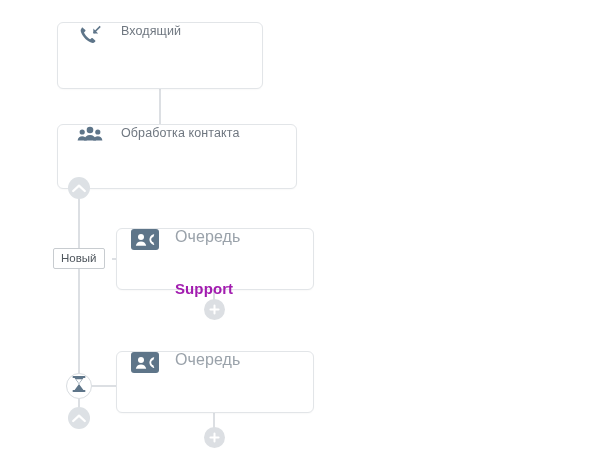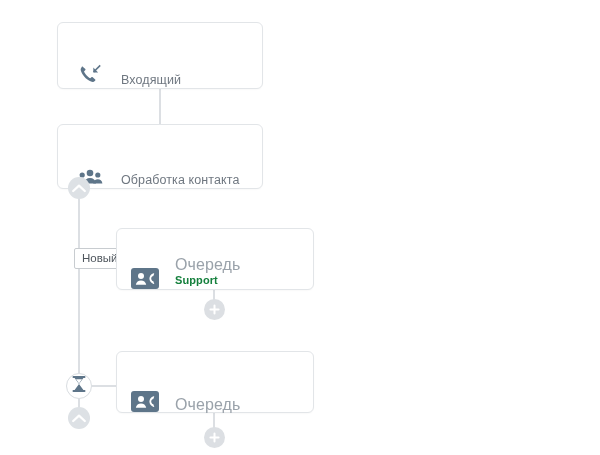--- a/index.html
+++ b/index.html
@@ -31,21 +31,21 @@
   }
 
   
   .node-card {
     position: absolute;
     background: #ffffff;
     border: 1px solid #e2e5e8;
     border-radius: 6px;
     box-sizing: border-box;
     display: flex;
-    align-items: flex-end;
+    align-items: flex-start;
     box-shadow: 0 1px 1px rgba(120,130,140,0.04);
   }
   .card-icon {
     flex: 0 0 auto;
     display: flex;
     align-items: center;
     justify-content: center;
   }
   .card-body {
     display: flex;
@@ -58,33 +58,34 @@
     letter-spacing: 0.1px;
     line-height: 16px;
   }
   .card-kind {
     font-size: 16px;
     color: #9aa2aa;
     line-height: 15px;
     letter-spacing: 0.1px;
   }
   .card-name {
-    font-size: 11px;
-    color: #15803d;
+    font-size: 15px;
+    color: #a21caf;
     font-weight: bold;
     line-height: 17px;
     letter-spacing: 0.1px;
+    margin-top: 36px;
   }
 
   
   #card-incoming  { left: 57px;  top: 22px;  width: 206px; height: 67px; padding-left: 18px; }
   #card-incoming .card-icon { width: 28px; }
   #card-incoming .card-body { margin-left: 17px; }
 
-  #card-contact   { left: 57px;  top: 124px; width: 206px; height: 65px; padding-left: 18px; }
+  #card-contact   { left: 57px;  top: 124px; width: 240px; height: 65px; padding-left: 18px; }
   #card-contact .card-icon { width: 28px; }
   #card-contact .card-body { margin-left: 17px; }
 
   #card-queue-support { left: 116px; top: 228px; width: 198px; height: 62px; padding-left: 14px; }
   #card-queue-secretary { left: 116px; top: 351px; width: 198px; height: 62px; padding-left: 14px; }
   .queue-card .card-icon { width: 28px; }
   .queue-card .card-body { margin-left: 16px; }
 
   
   .chev-badge {
@@ -126,21 +127,21 @@
     border: 1px solid #d9dde1;
     box-sizing: border-box;
     display: flex;
     align-items: center;
     justify-content: center;
   }
 
   
   #label-new {
     position: absolute;
-    left: 74px;
+    left: 53px;
     top: 248px;
     padding: 2px 7px 3px 7px;
     background: #ffffff;
     border: 1px solid #c8ccd0;
     border-radius: 2px;
     font-size: 11.5px;
     color: #4f565d;
     line-height: 14px;
     white-space: nowrap;
   }

